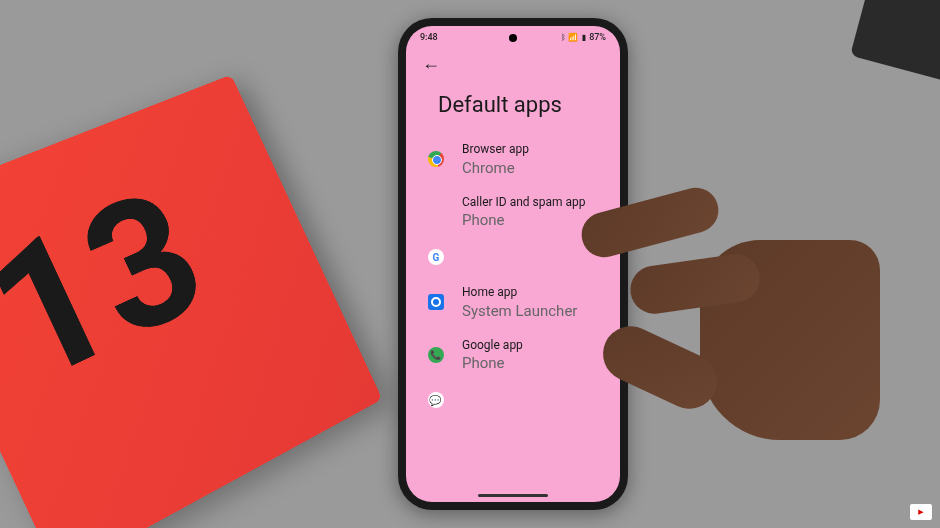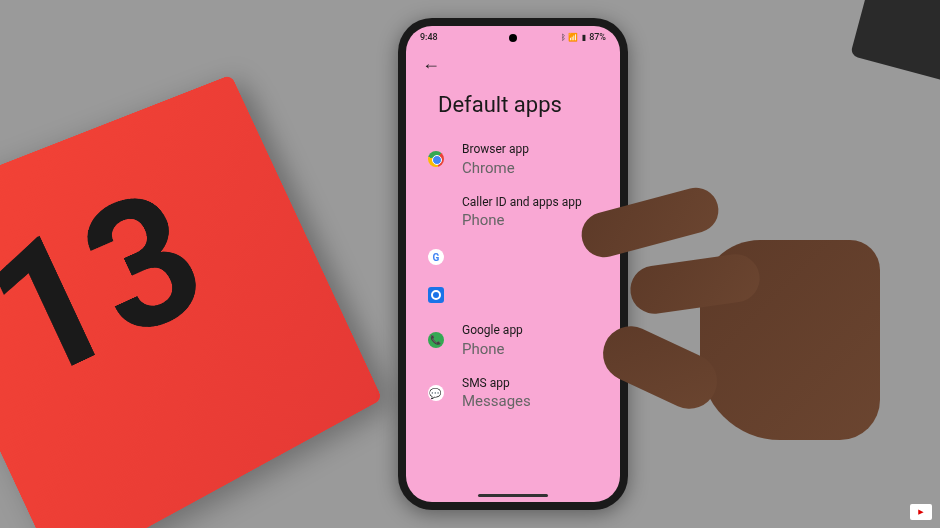--- a/index.html
+++ b/index.html
@@ -336,55 +336,55 @@
           </div>
         <div class="setting-text">
           <div class="setting-title">Browser app</div>
           <div class="setting-subtitle">Chrome</div>
         </div>
       </div>
 
       <div class="setting-item">
         <div class="setting-icon-empty"></div>
         <div class="setting-text">
-          <div class="setting-title">Caller ID and apps app</div>
+          <div class="setting-title">Caller ID and spam app</div>
           <div class="setting-subtitle">Phone</div>
         </div>
       </div>
 
       <div class="setting-item">
         <div class="setting-icon">
             <div class="icon-google">G</div>
           </div>
       </div>
 
       <div class="setting-item">
         <div class="setting-icon">
             <div class="icon-home"></div>
           </div>
+        <div class="setting-text">
+          <div class="setting-title">Home app</div>
+          <div class="setting-subtitle">System Launcher</div>
+        </div>
       </div>
 
       <div class="setting-item">
         <div class="setting-icon">
             <div class="icon-phone">📞</div>
           </div>
         <div class="setting-text">
           <div class="setting-title">Google app</div>
           <div class="setting-subtitle">Phone</div>
         </div>
       </div>
 
       <div class="setting-item">
         <div class="setting-icon">
             <div class="icon-sms">💬</div>
           </div>
-        <div class="setting-text">
-          <div class="setting-title">SMS app</div>
-          <div class="setting-subtitle">Messages</div>
-        </div>
       </div>
 
     </div>
 
     <div class="home-indicator"></div>
   </div>
 </div>
 
 <div class="hand">
   <div class="palm"></div>

